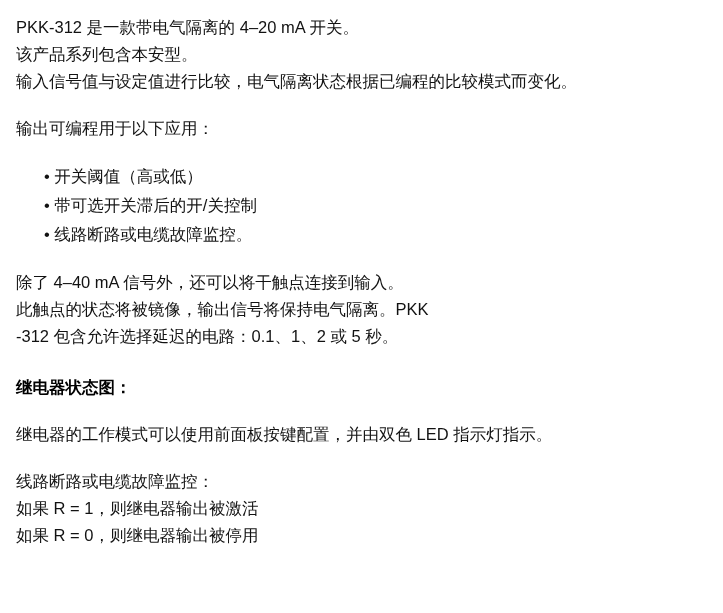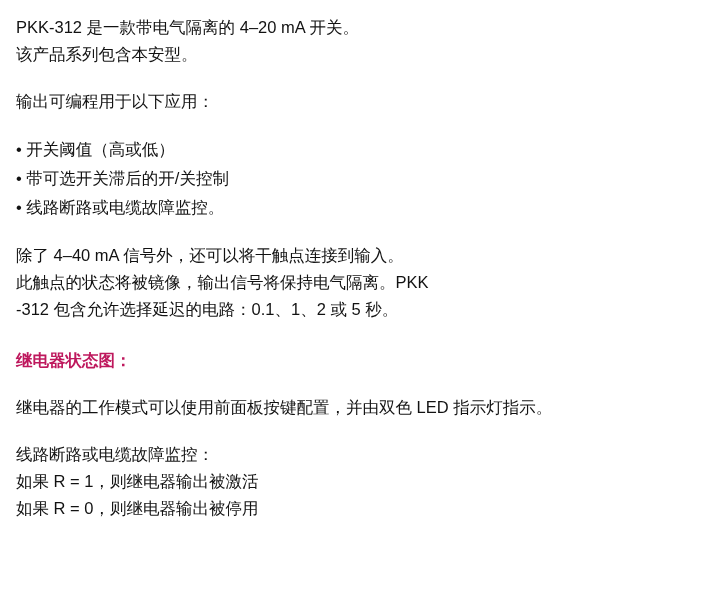--- a/index.html
+++ b/index.html
@@ -34,36 +34,38 @@
   .gap-lg {
     height: 24px;
   }
   .bullets {
     font-size: 16.5px;
     line-height: 29px;
     color: #121212;
   }
   .bullet {
     white-space: pre-wrap;
+    margin-left: 28px;
   }
   .heading {
     font-size: 16.5px;
     line-height: 27px;
     font-weight: bold;
-    color: #be185d;
+    color: #000000;
   }
 </style>
 </head>
 <body>
 
 <div class="page">
 
   <div class="para">
     <div class="line">PKK-312 是一款带电气隔离的 4–20 mA 开关。</div>
     <div class="line">该产品系列包含本安型。</div>
+    <div class="line">输入信号值与设定值进行比较，电气隔离状态根据已编程的比较模式而变化。</div>
   </div>
 
   <div class="gap-md"></div>
 
   <div class="para">
     <div class="line">输出可编程用于以下应用：</div>
   </div>
 
   <div class="gap-md"></div>
 

